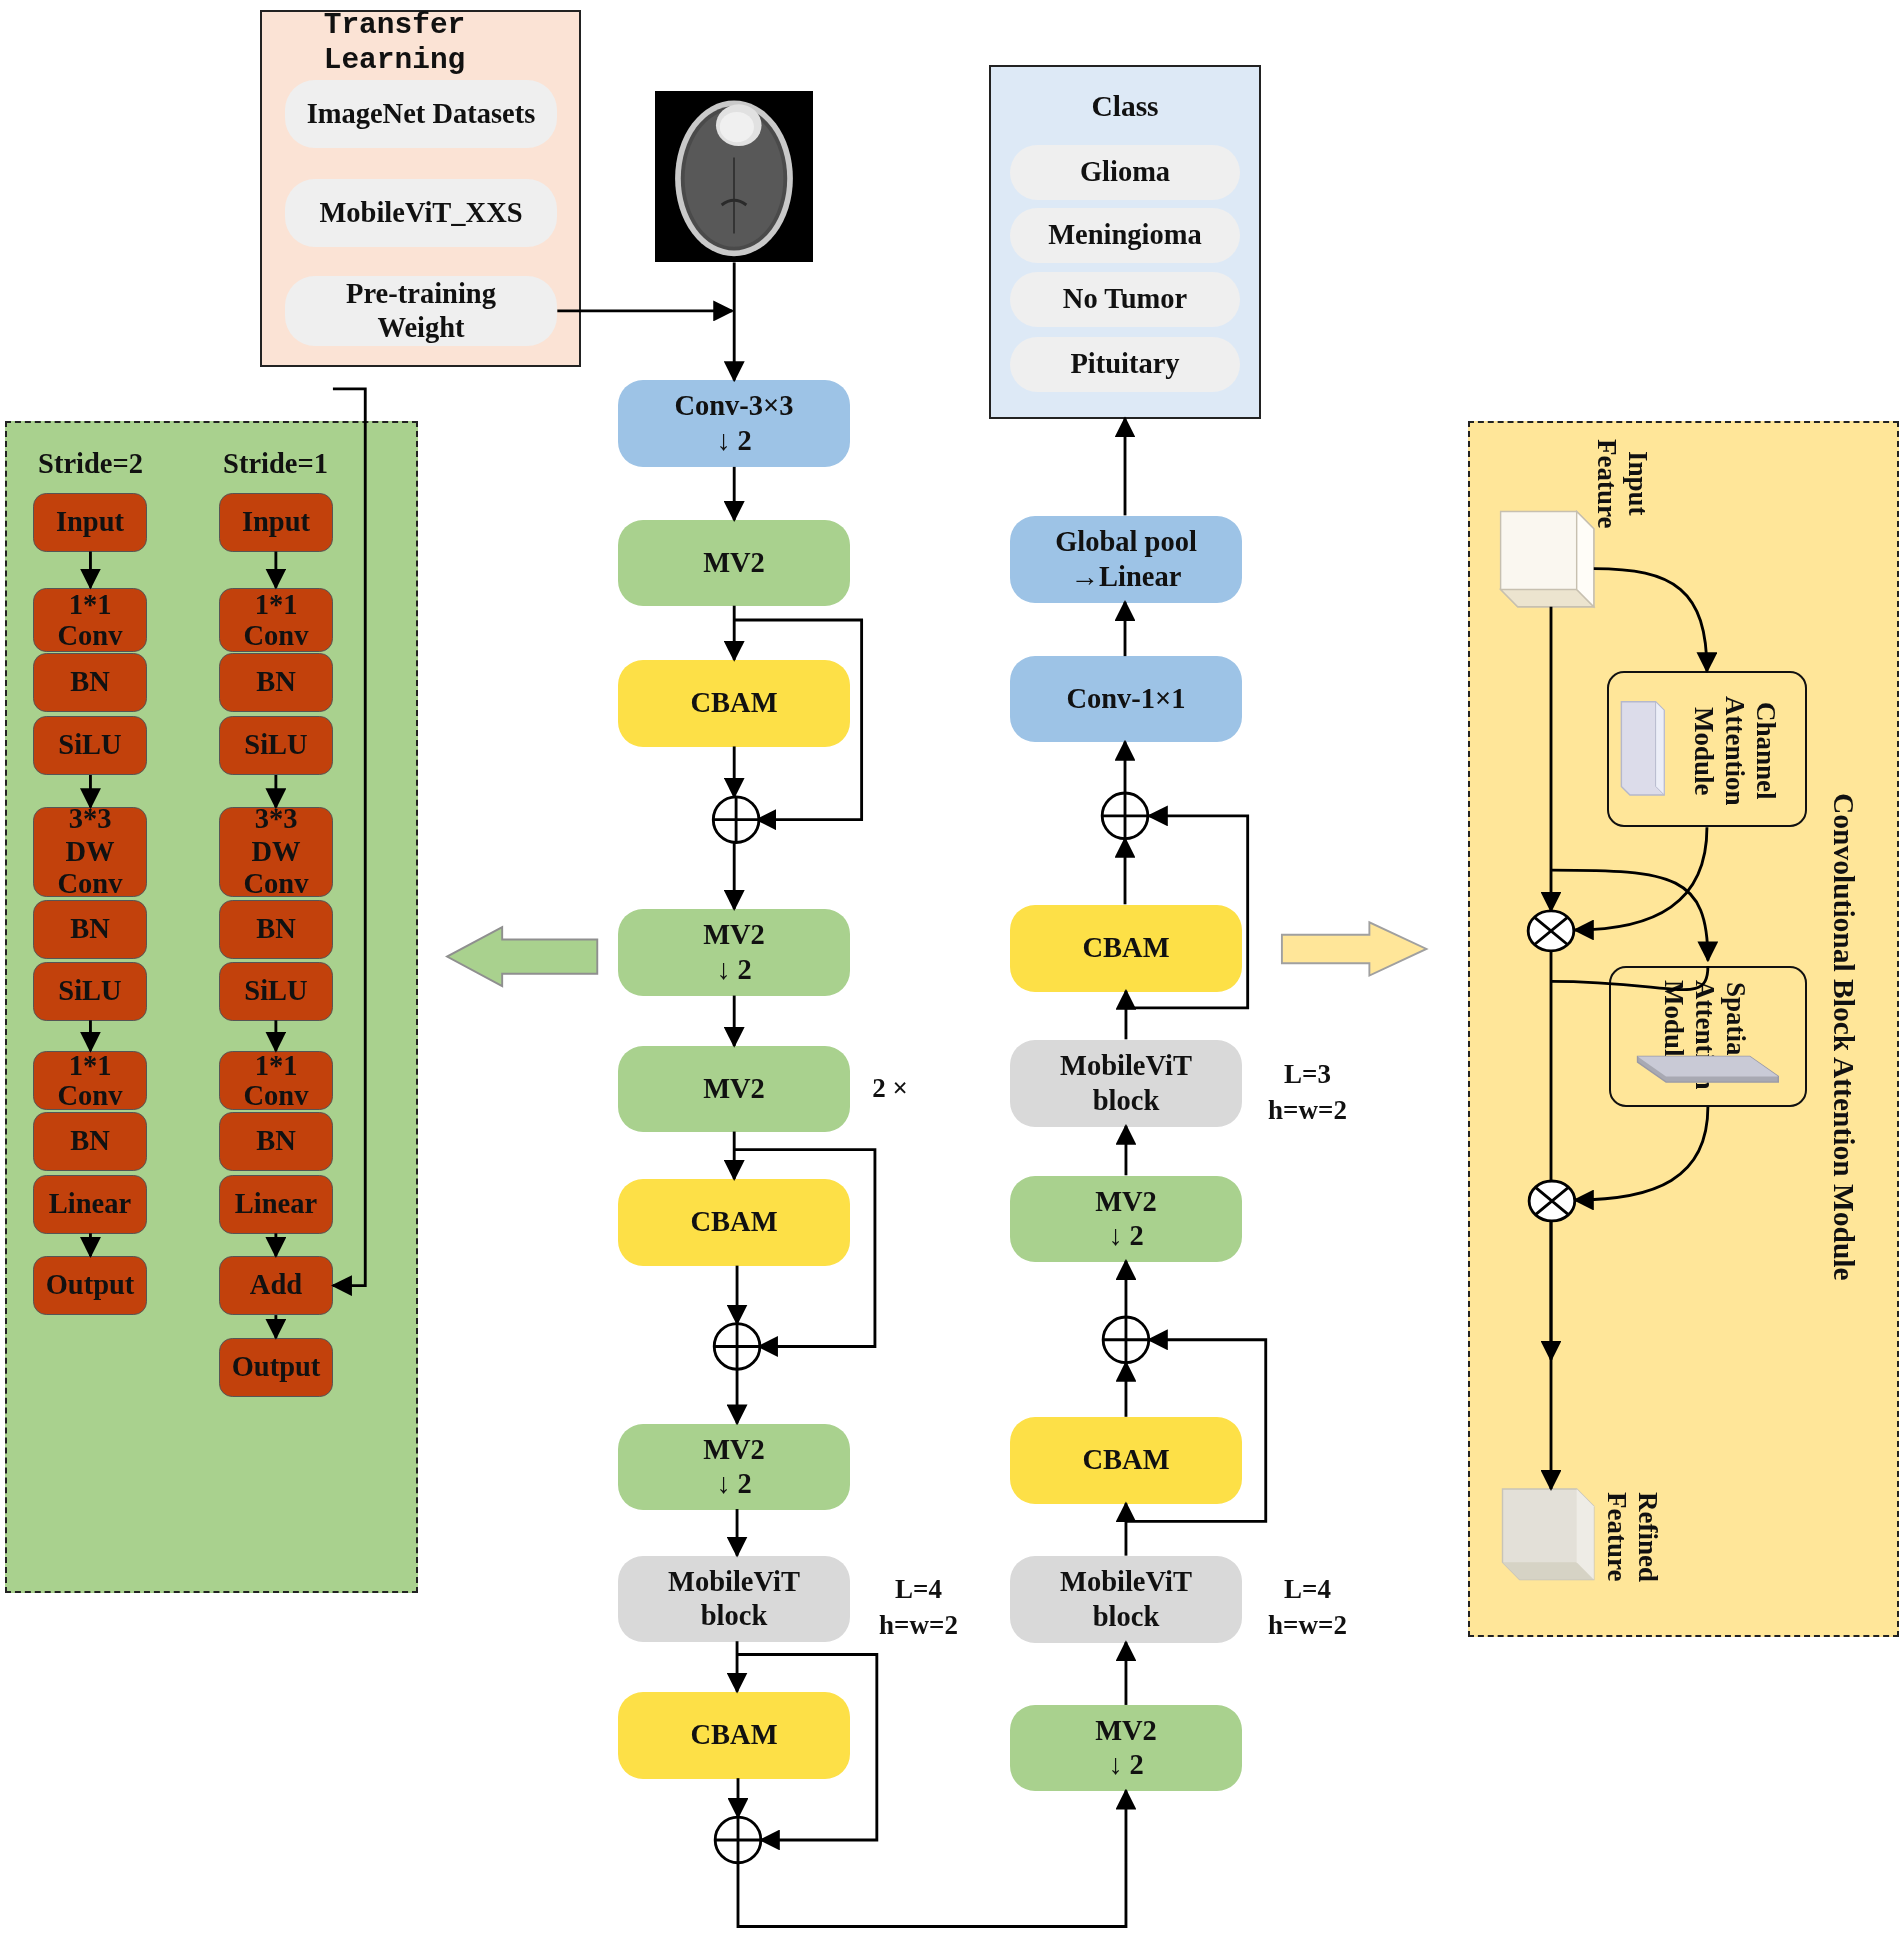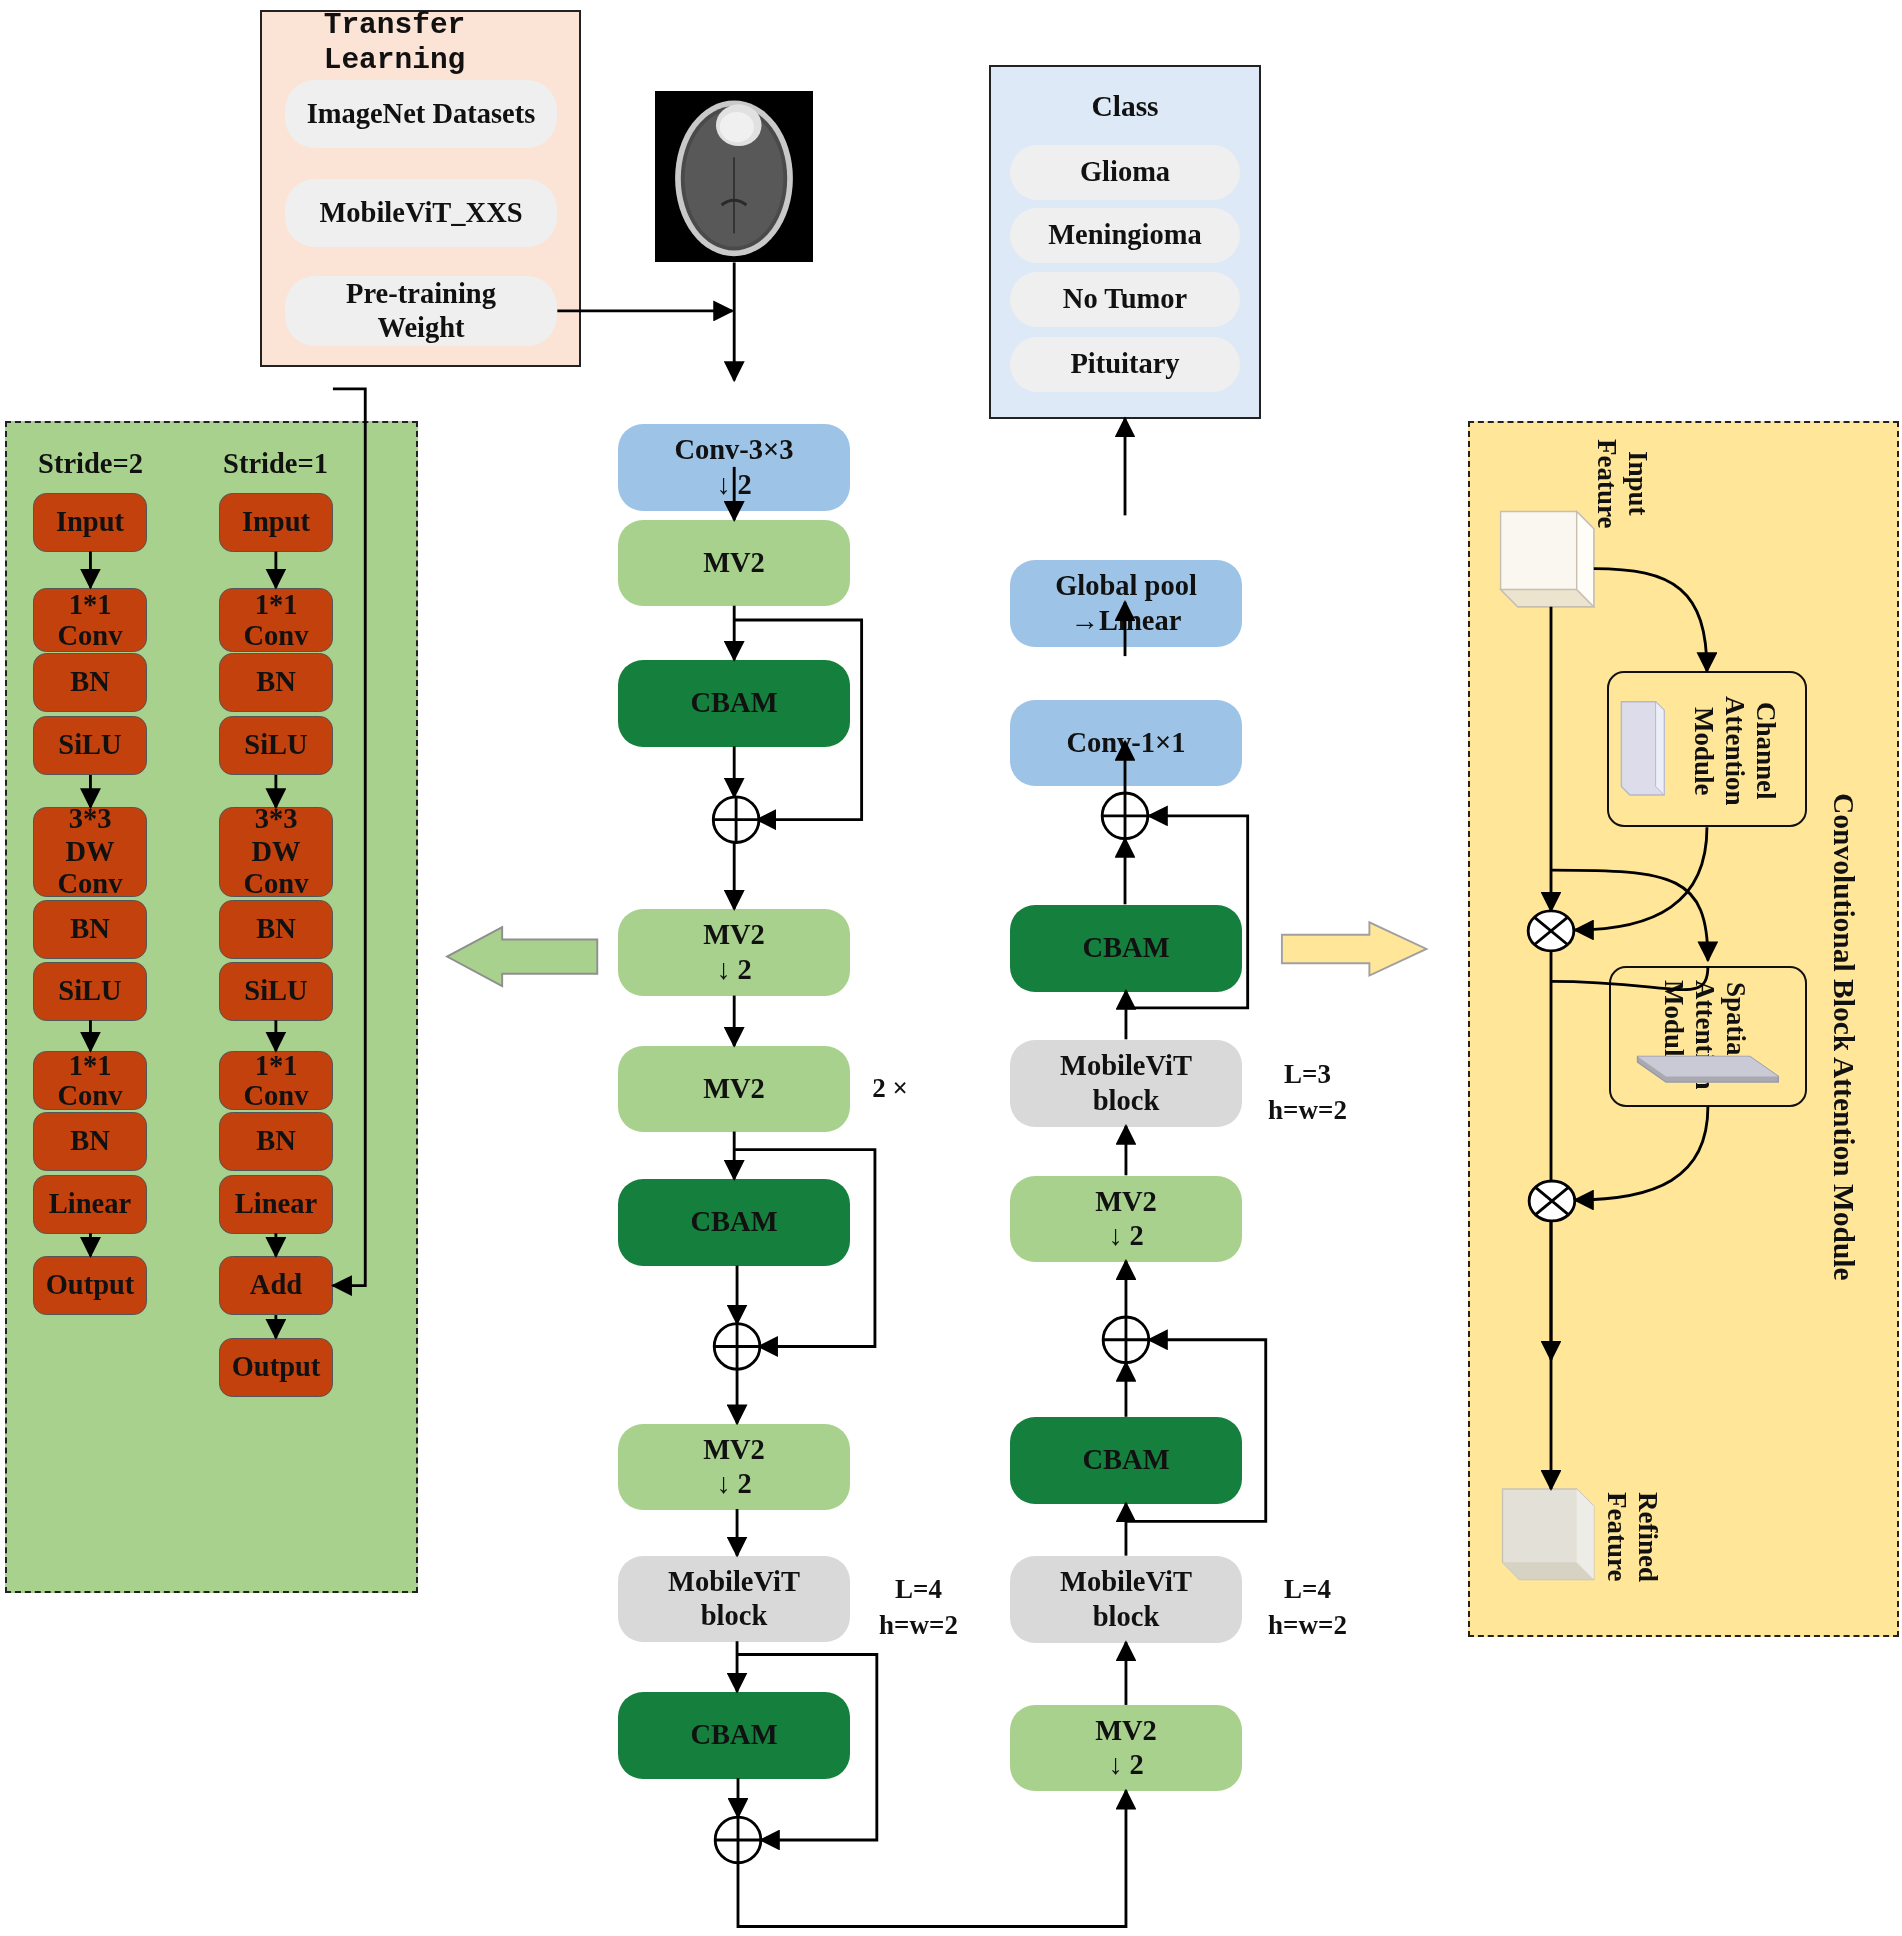--- a/index.html
+++ b/index.html
@@ -1,23 +1,23 @@
 <!DOCTYPE html>
 <html style="font-size:15px"><head>
 <meta charset="utf-8">
 <style>
   html, body { margin:0; padding:0; background:#ffffff; }
   body { width:1902px; height:1936px; position:relative; overflow:hidden;
          font-family:"Liberation Serif", "DejaVu Serif", serif; font-weight:bold; color:#111; }
   .abs { position:absolute; box-sizing:border-box; }
   .box { position:absolute; box-sizing:border-box; display:flex; align-items:center; justify-content:center;
          text-align:center; flex-direction:column; line-height:1.2; font-size:28.5px; }
-  .blue { background:#9dc3e6; border-radius:25px;margin-top:44px; }
+  .blue { background:#9dc3e6; border-radius:25px; }
   .green { background:#a9d18e; border-radius:25px;justify-content:center; }
-  .yellow { background:#15803d; border-radius:25px; }
+  .yellow { background:#fde047; border-radius:25px; }
   .grey { background:#d9d9d9; border-radius:25px; }
   .pill { background:#efefef; border-radius:30px; font-size:28.5px; }
   .lbox { background:#c2410c; border:1.4px solid #555; border-radius:13.3px; font-size:28.5px; }
   .note { position:absolute; font-size:27px; text-align:center; line-height:1.35; }
   svg.wires { position:absolute; left:0; top:0; }
   .vtext { position:absolute; writing-mode:vertical-rl; font-size:28.5px; line-height:1.15; text-align:center; }
 </style>
 </head>
 <body>
 

